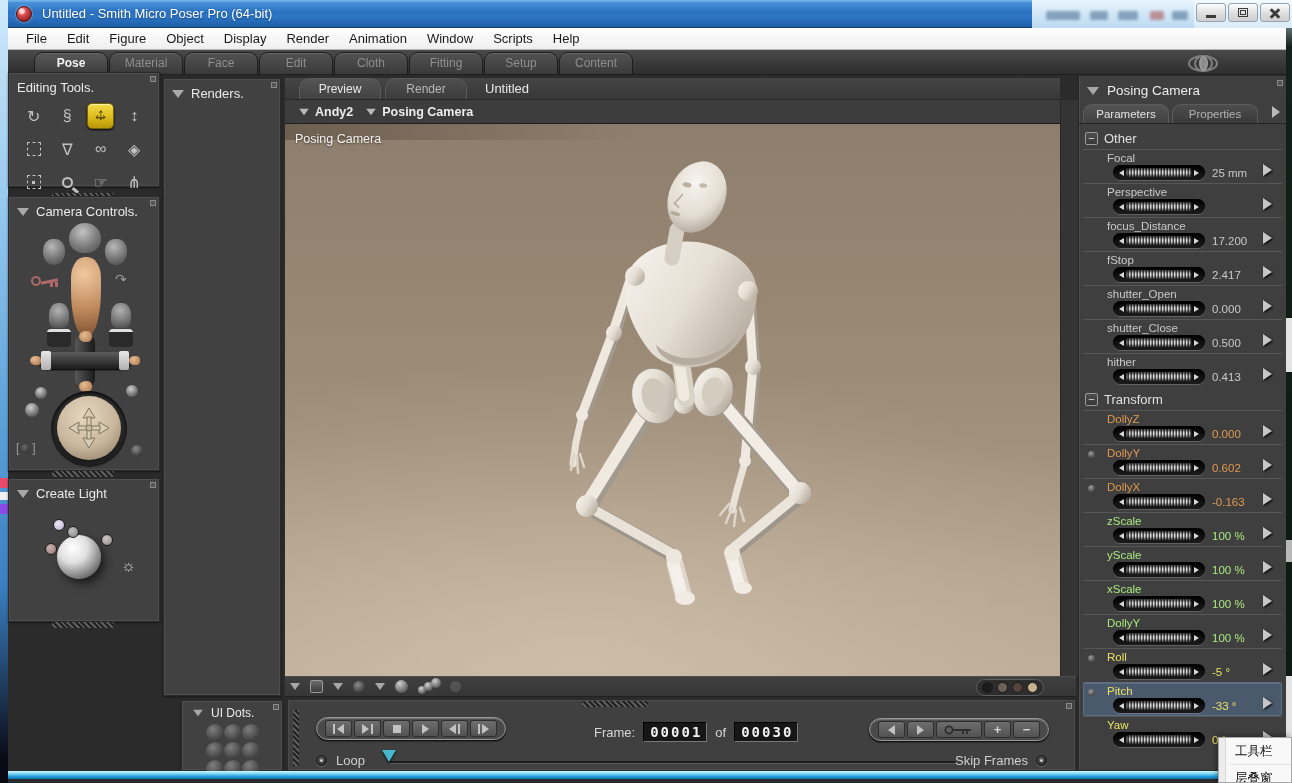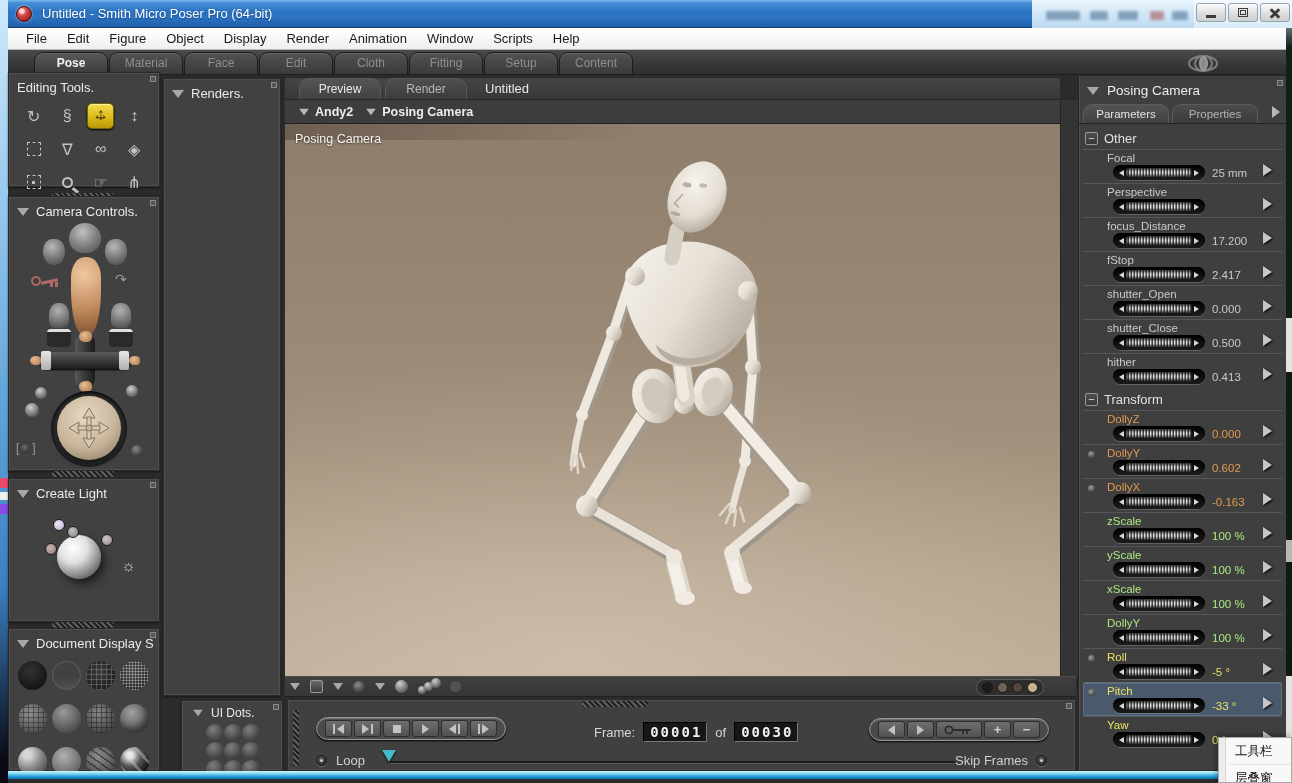--- a/index.html
+++ b/index.html
@@ -443,41 +443,20 @@
       </div>
     <div class="abs" id="cl-sphere" style="position:absolute;"></div>
     <div class="cl-dot" style="left:44px;top:40px;background:radial-gradient(circle at 40% 35%,#eee6f8,#b8aed0);"></div>
     <div class="cl-dot" style="left:58px;top:47px;background:radial-gradient(circle at 40% 35%,#c2c2c2,#7e7e7e);"></div>
     <div class="cl-dot" style="left:92px;top:55px;background:radial-gradient(circle at 40% 35%,#cfc6c6,#8e8484);"></div>
     <div class="cl-dot" style="left:36px;top:64px;background:radial-gradient(circle at 40% 35%,#cdb2b2,#8e7474);"></div>
     <div class="abs" id="cl-sun" style="position:absolute;">☼</div>
   </div>
   <div class="hatch" style="left:52px;top:622px;width:62px;"></div>
 
-  <div class="panel" style="left:8px;top:628px;width:152px;height:143px;">
-    <div class="pbox"></div>
-    <div class="panel-title">
-        <span class="tri-down"></span>
-      <span>Document Display S</span>
-      </div>
-    <div id="dd-grid">
-        <div class="dd dd0"></div>
-        <div class="dd dd1"></div>
-        <div class="dd dd2"></div>
-        <div class="dd dd3"></div>
-        <div class="dd dd4"></div>
-        <div class="dd dd5"></div>
-        <div class="dd dd6"></div>
-        <div class="dd dd7"></div>
-        <div class="dd dd8"></div>
-        <div class="dd dd9"></div>
-        <div class="dd dd10"></div>
-        <div class="dd dd11"></div>
-      </div>
-  </div>
 
   <div class="panel" style="left:181px;top:700px;width:102px;height:71px;">
     <div class="pbox"></div>
     <div class="panel-title" style="font-size:12px;padding:5px 4px 0 10px;">
         <span class="tri-down" style="transform:scale(.8);"></span>
       <span>UI Dots.</span>
       </div>
     <div id="uidots-grid">
         <div class="uidot"></div>
         <div class="uidot"></div>

